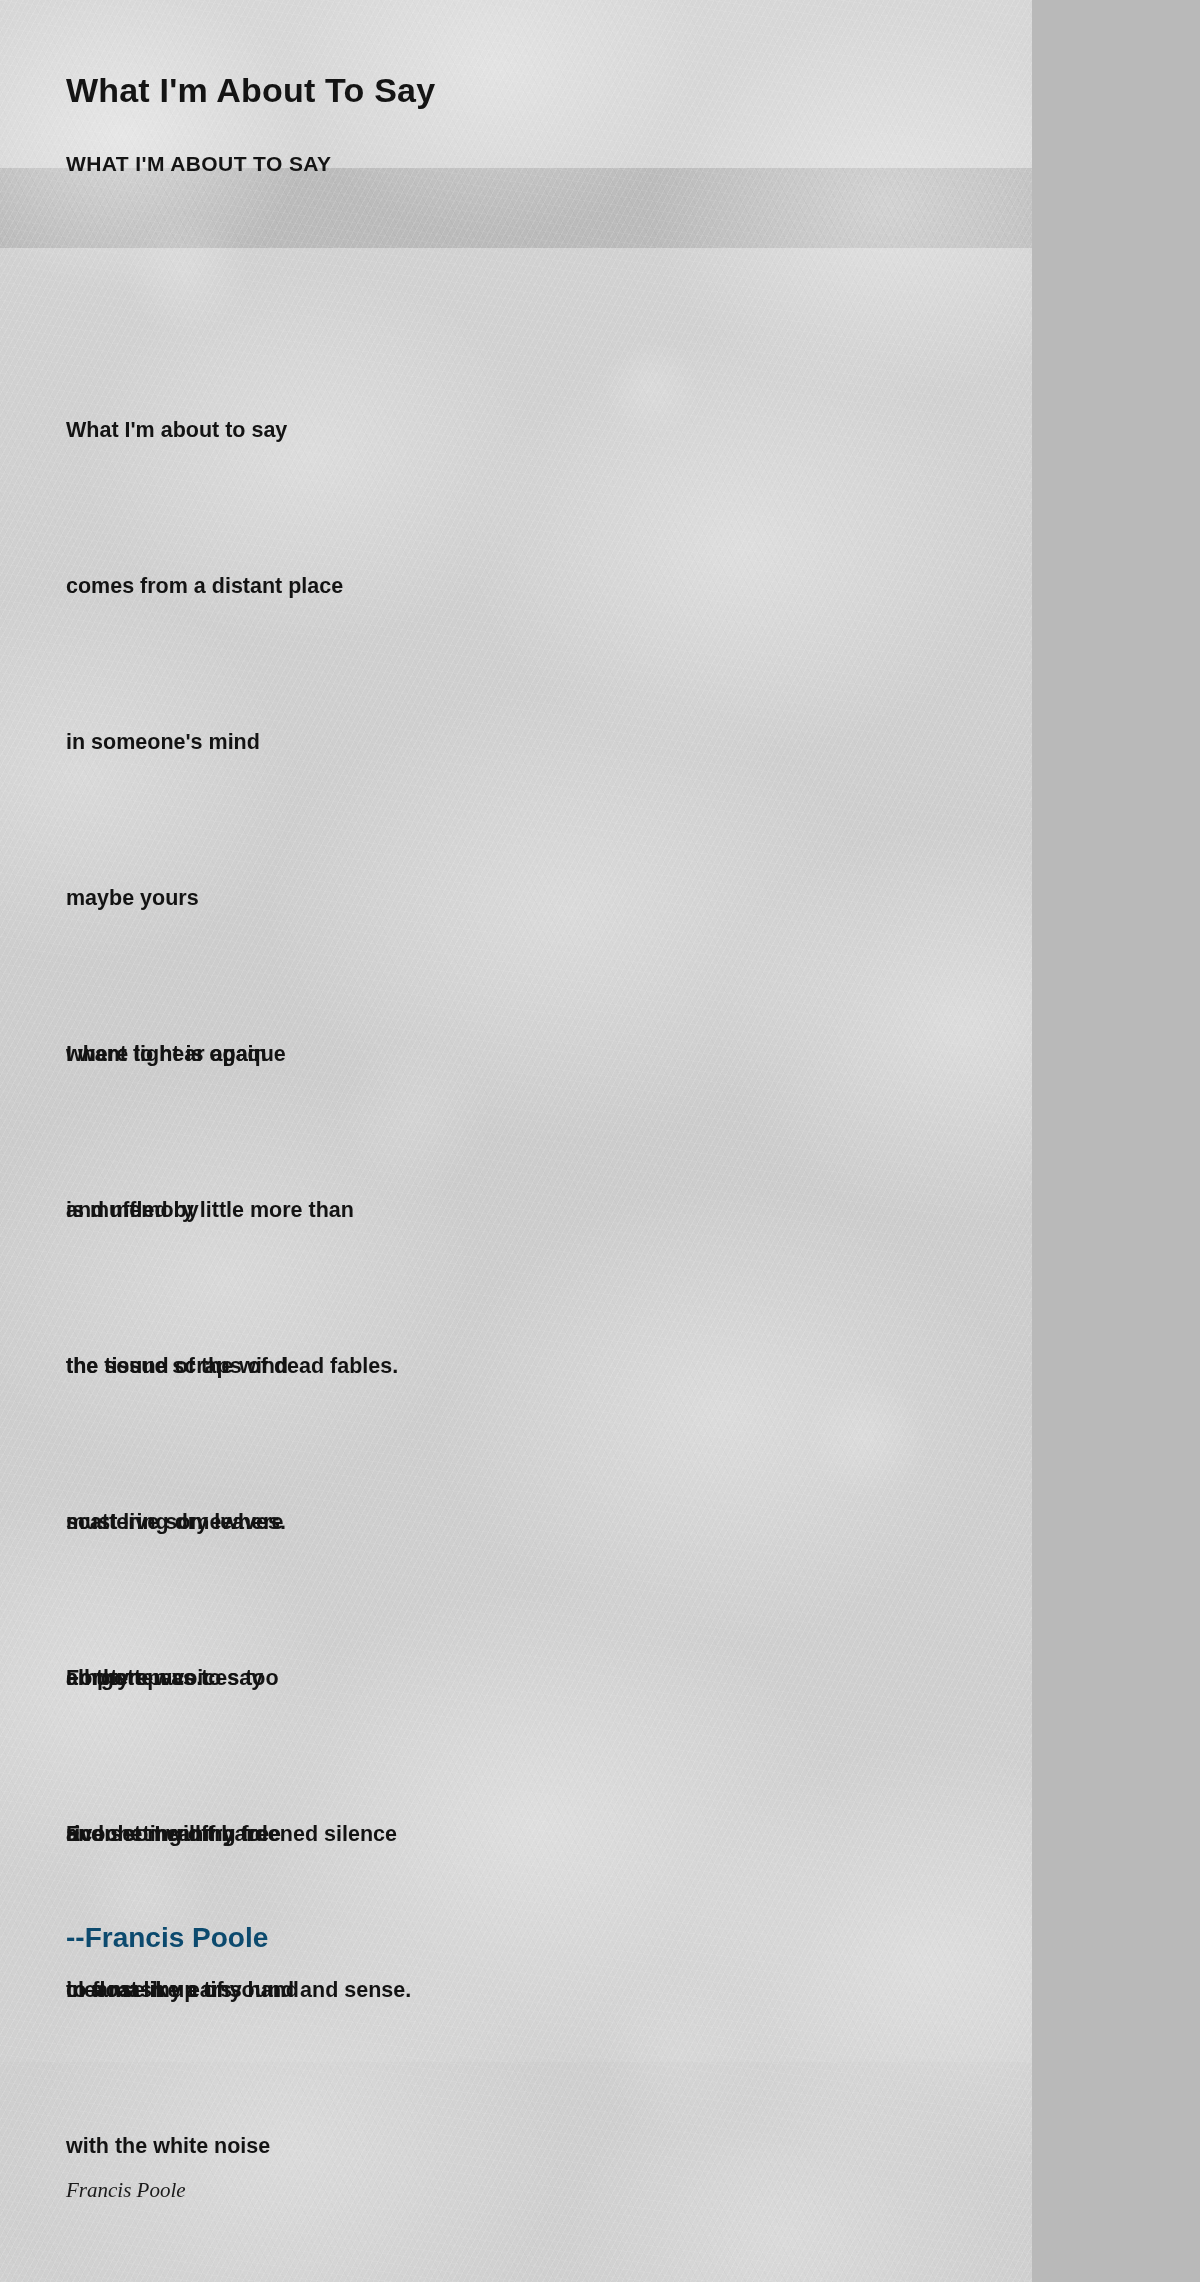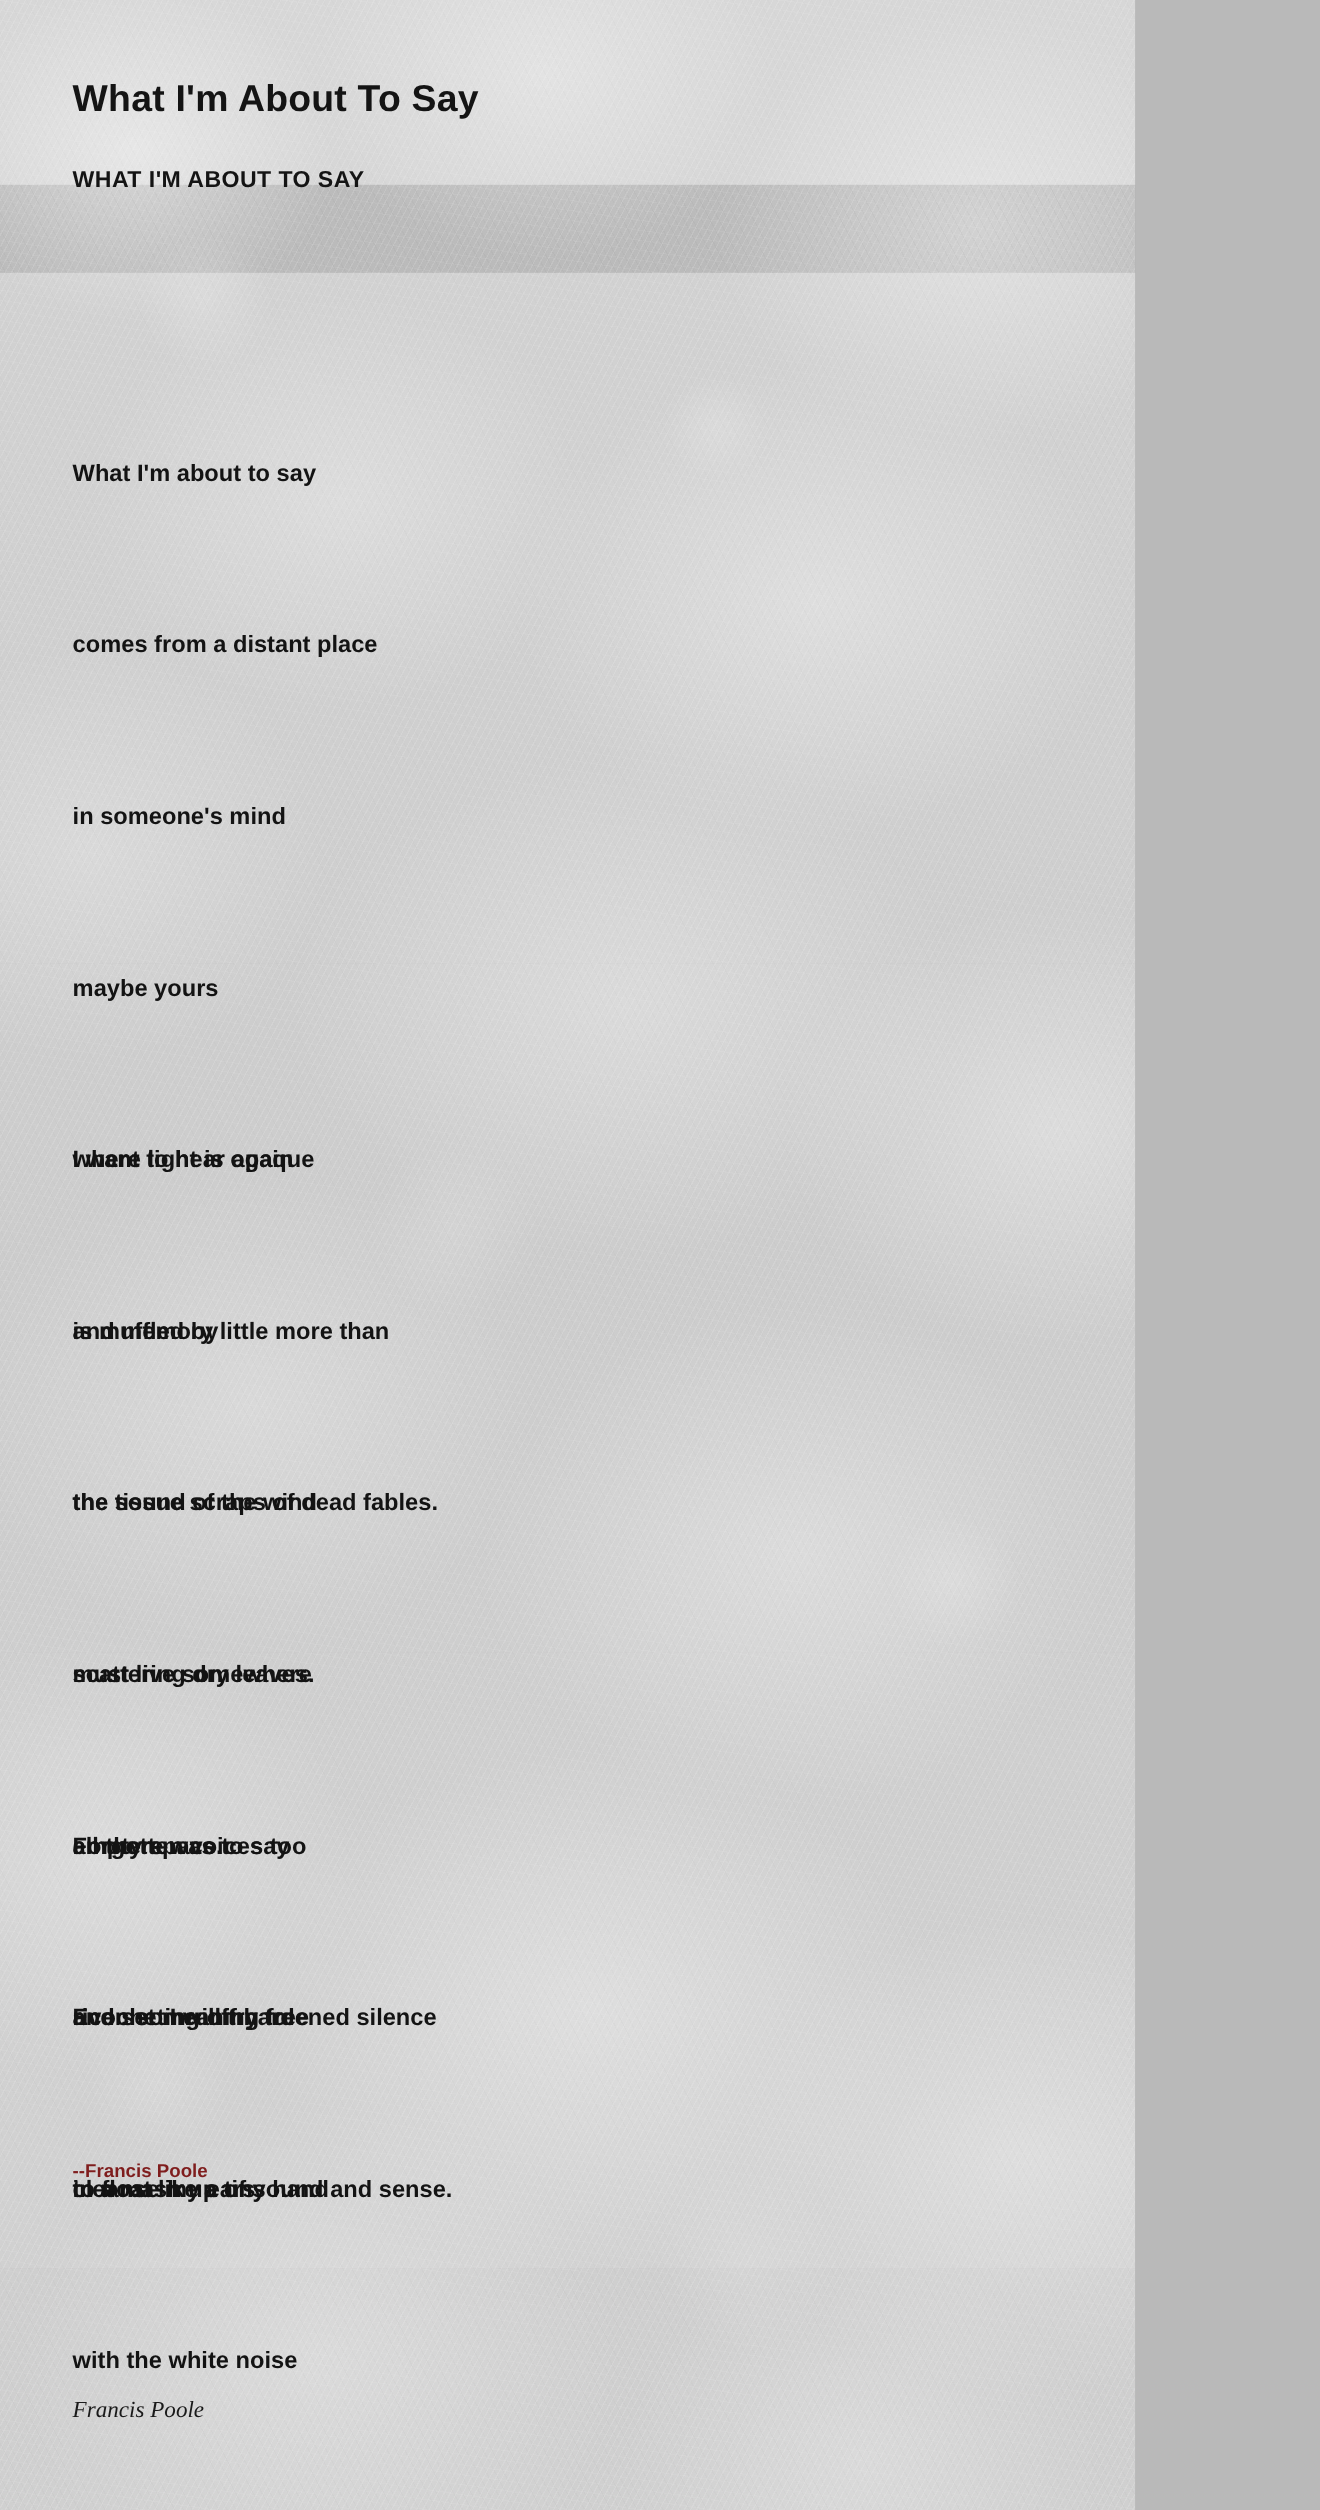--- a/index.html
+++ b/index.html
@@ -112,24 +112,24 @@
     line-height: 52px;
     color: #131313;
     white-space: pre;
   }
   .stanza-1 { top: 300px; }
   .stanza-2 { top: 924px; }
   .stanza-3 { top: 1548px; }
   .byline {
     position: absolute;
     left: 66px;
-    top: 1964px;
-    font-size: 17px;
-    font-weight: bold;
-    color: #7f1d1d;
+    top: 1922px;
+    font-size: 28px;
+    font-weight: bold;
+    color: #0c4a6e;
   }
   .author {
     position: absolute;
     left: 66px;
     top: 2178px;
     font-size: 21px;
     font-style: italic;
     font-family: "Liberation Serif", serif;
     color: #1a1a1a;
   }

